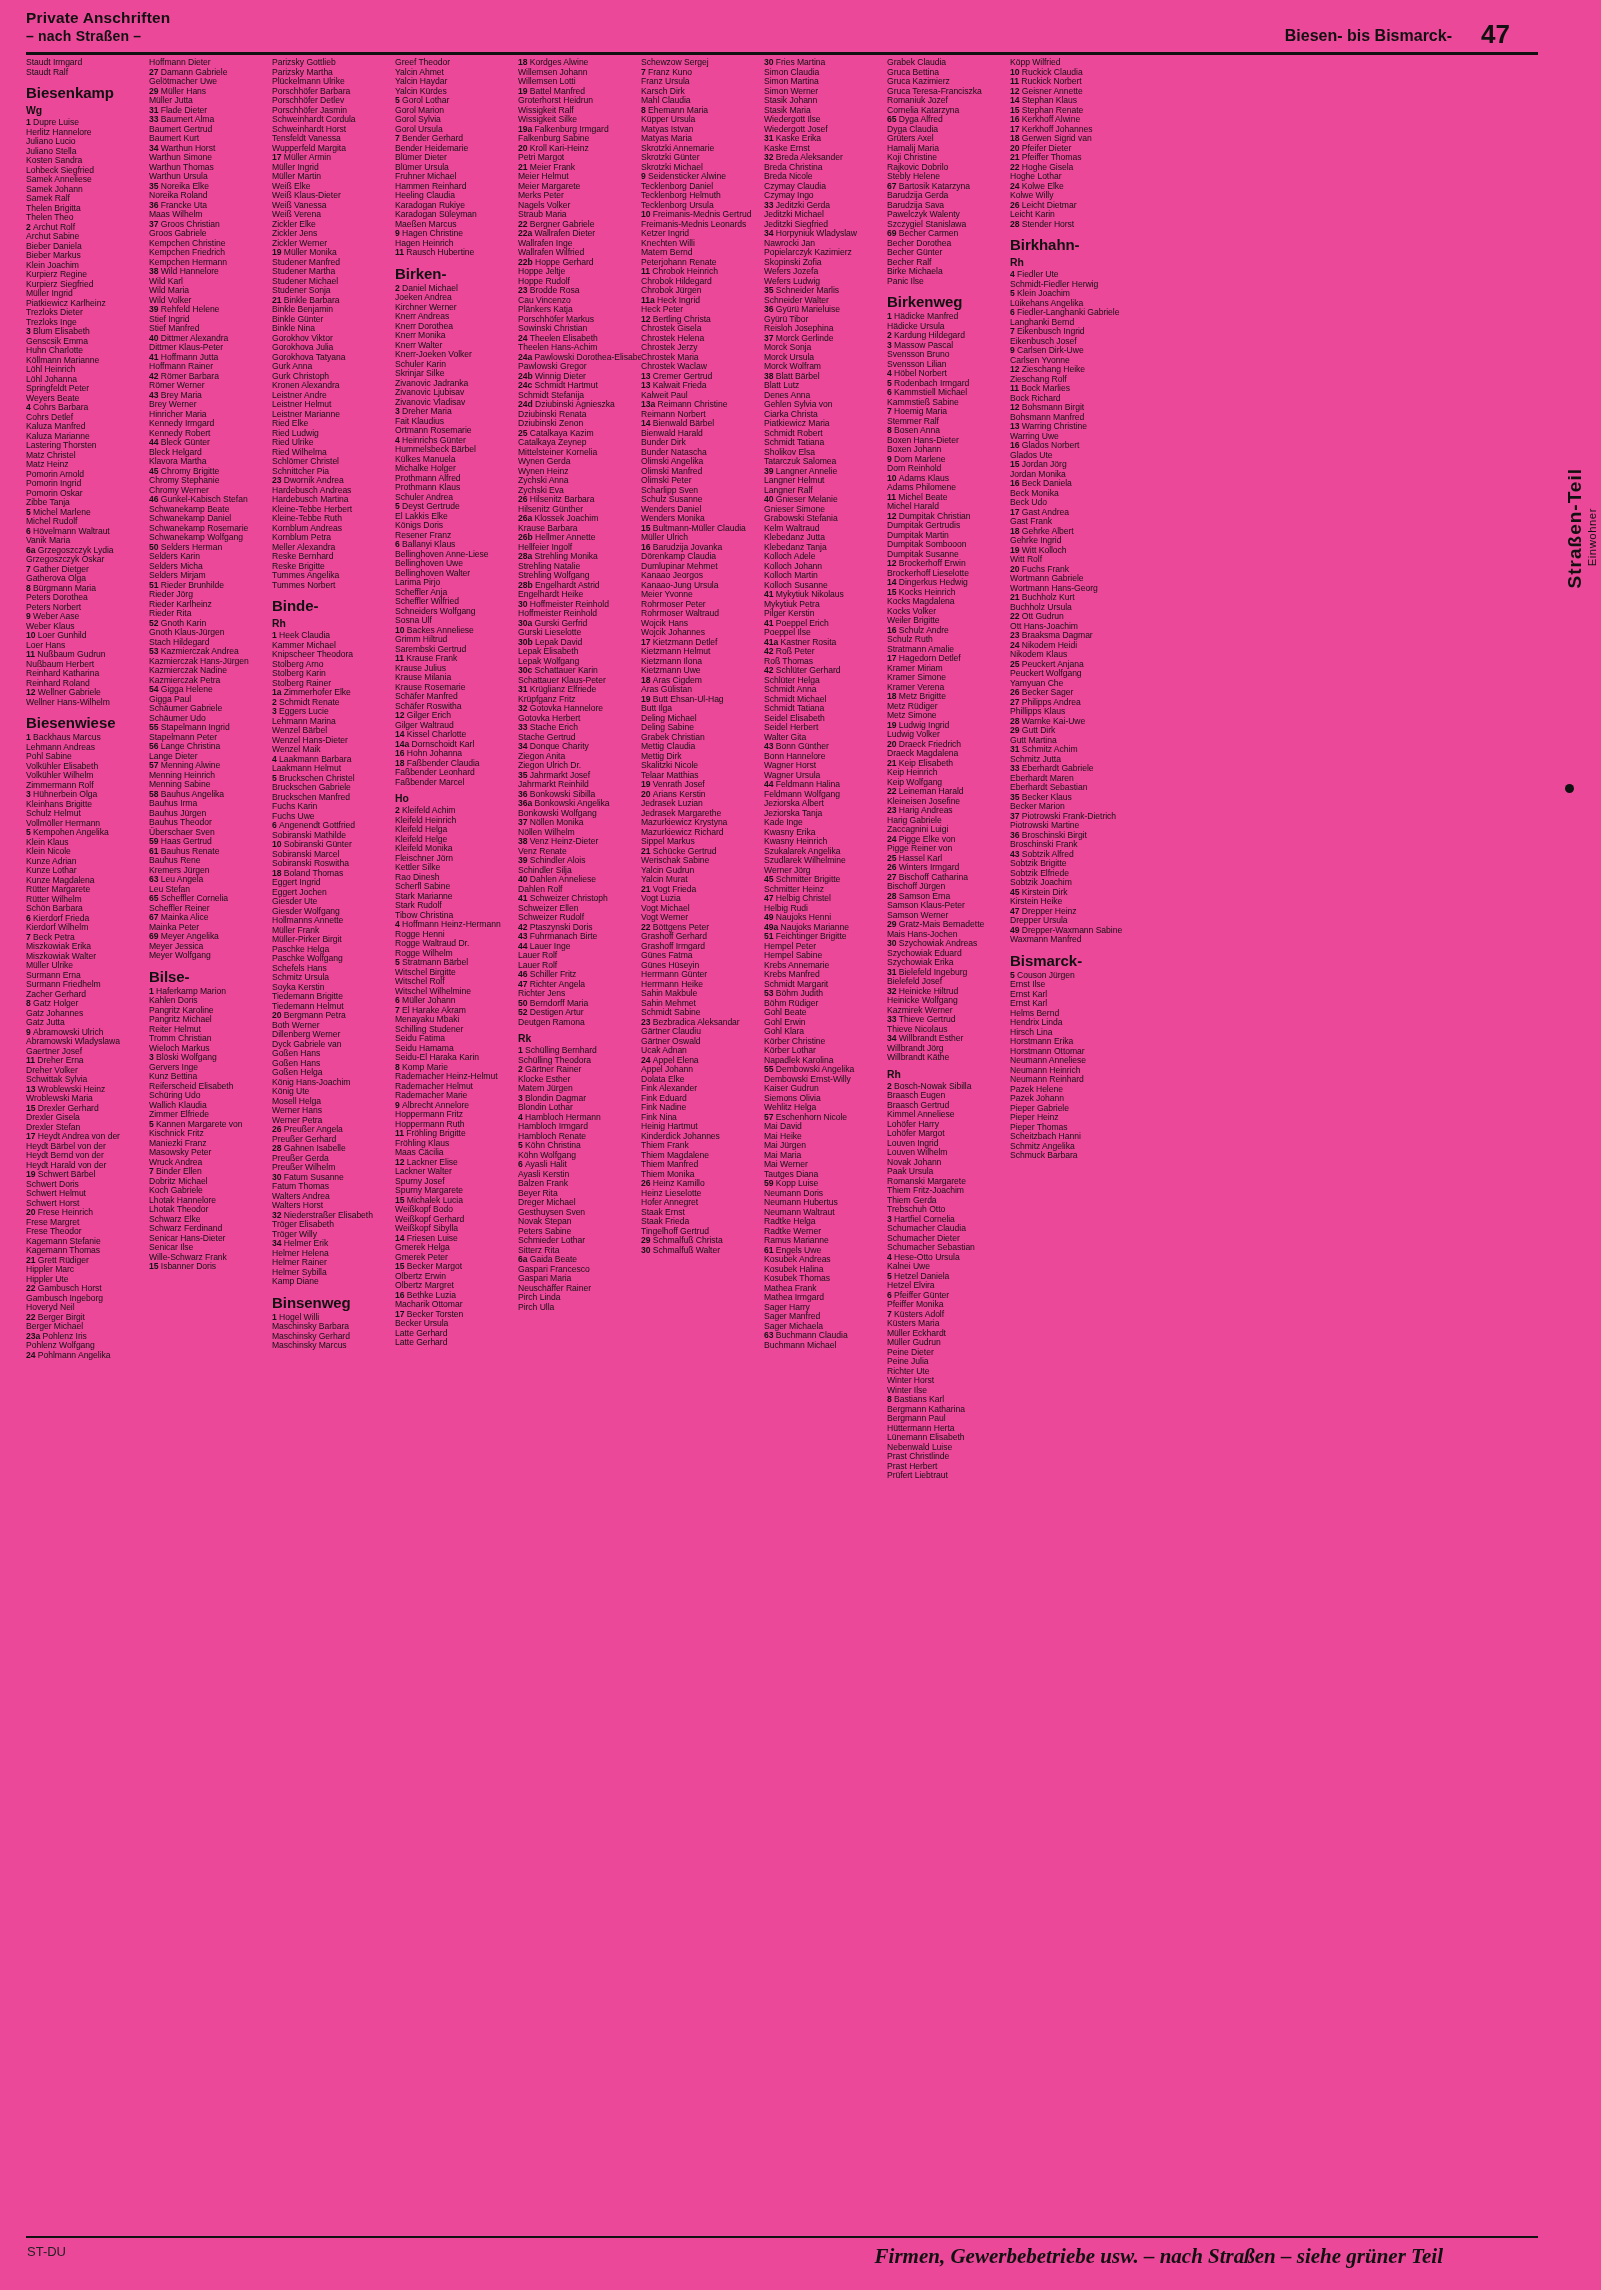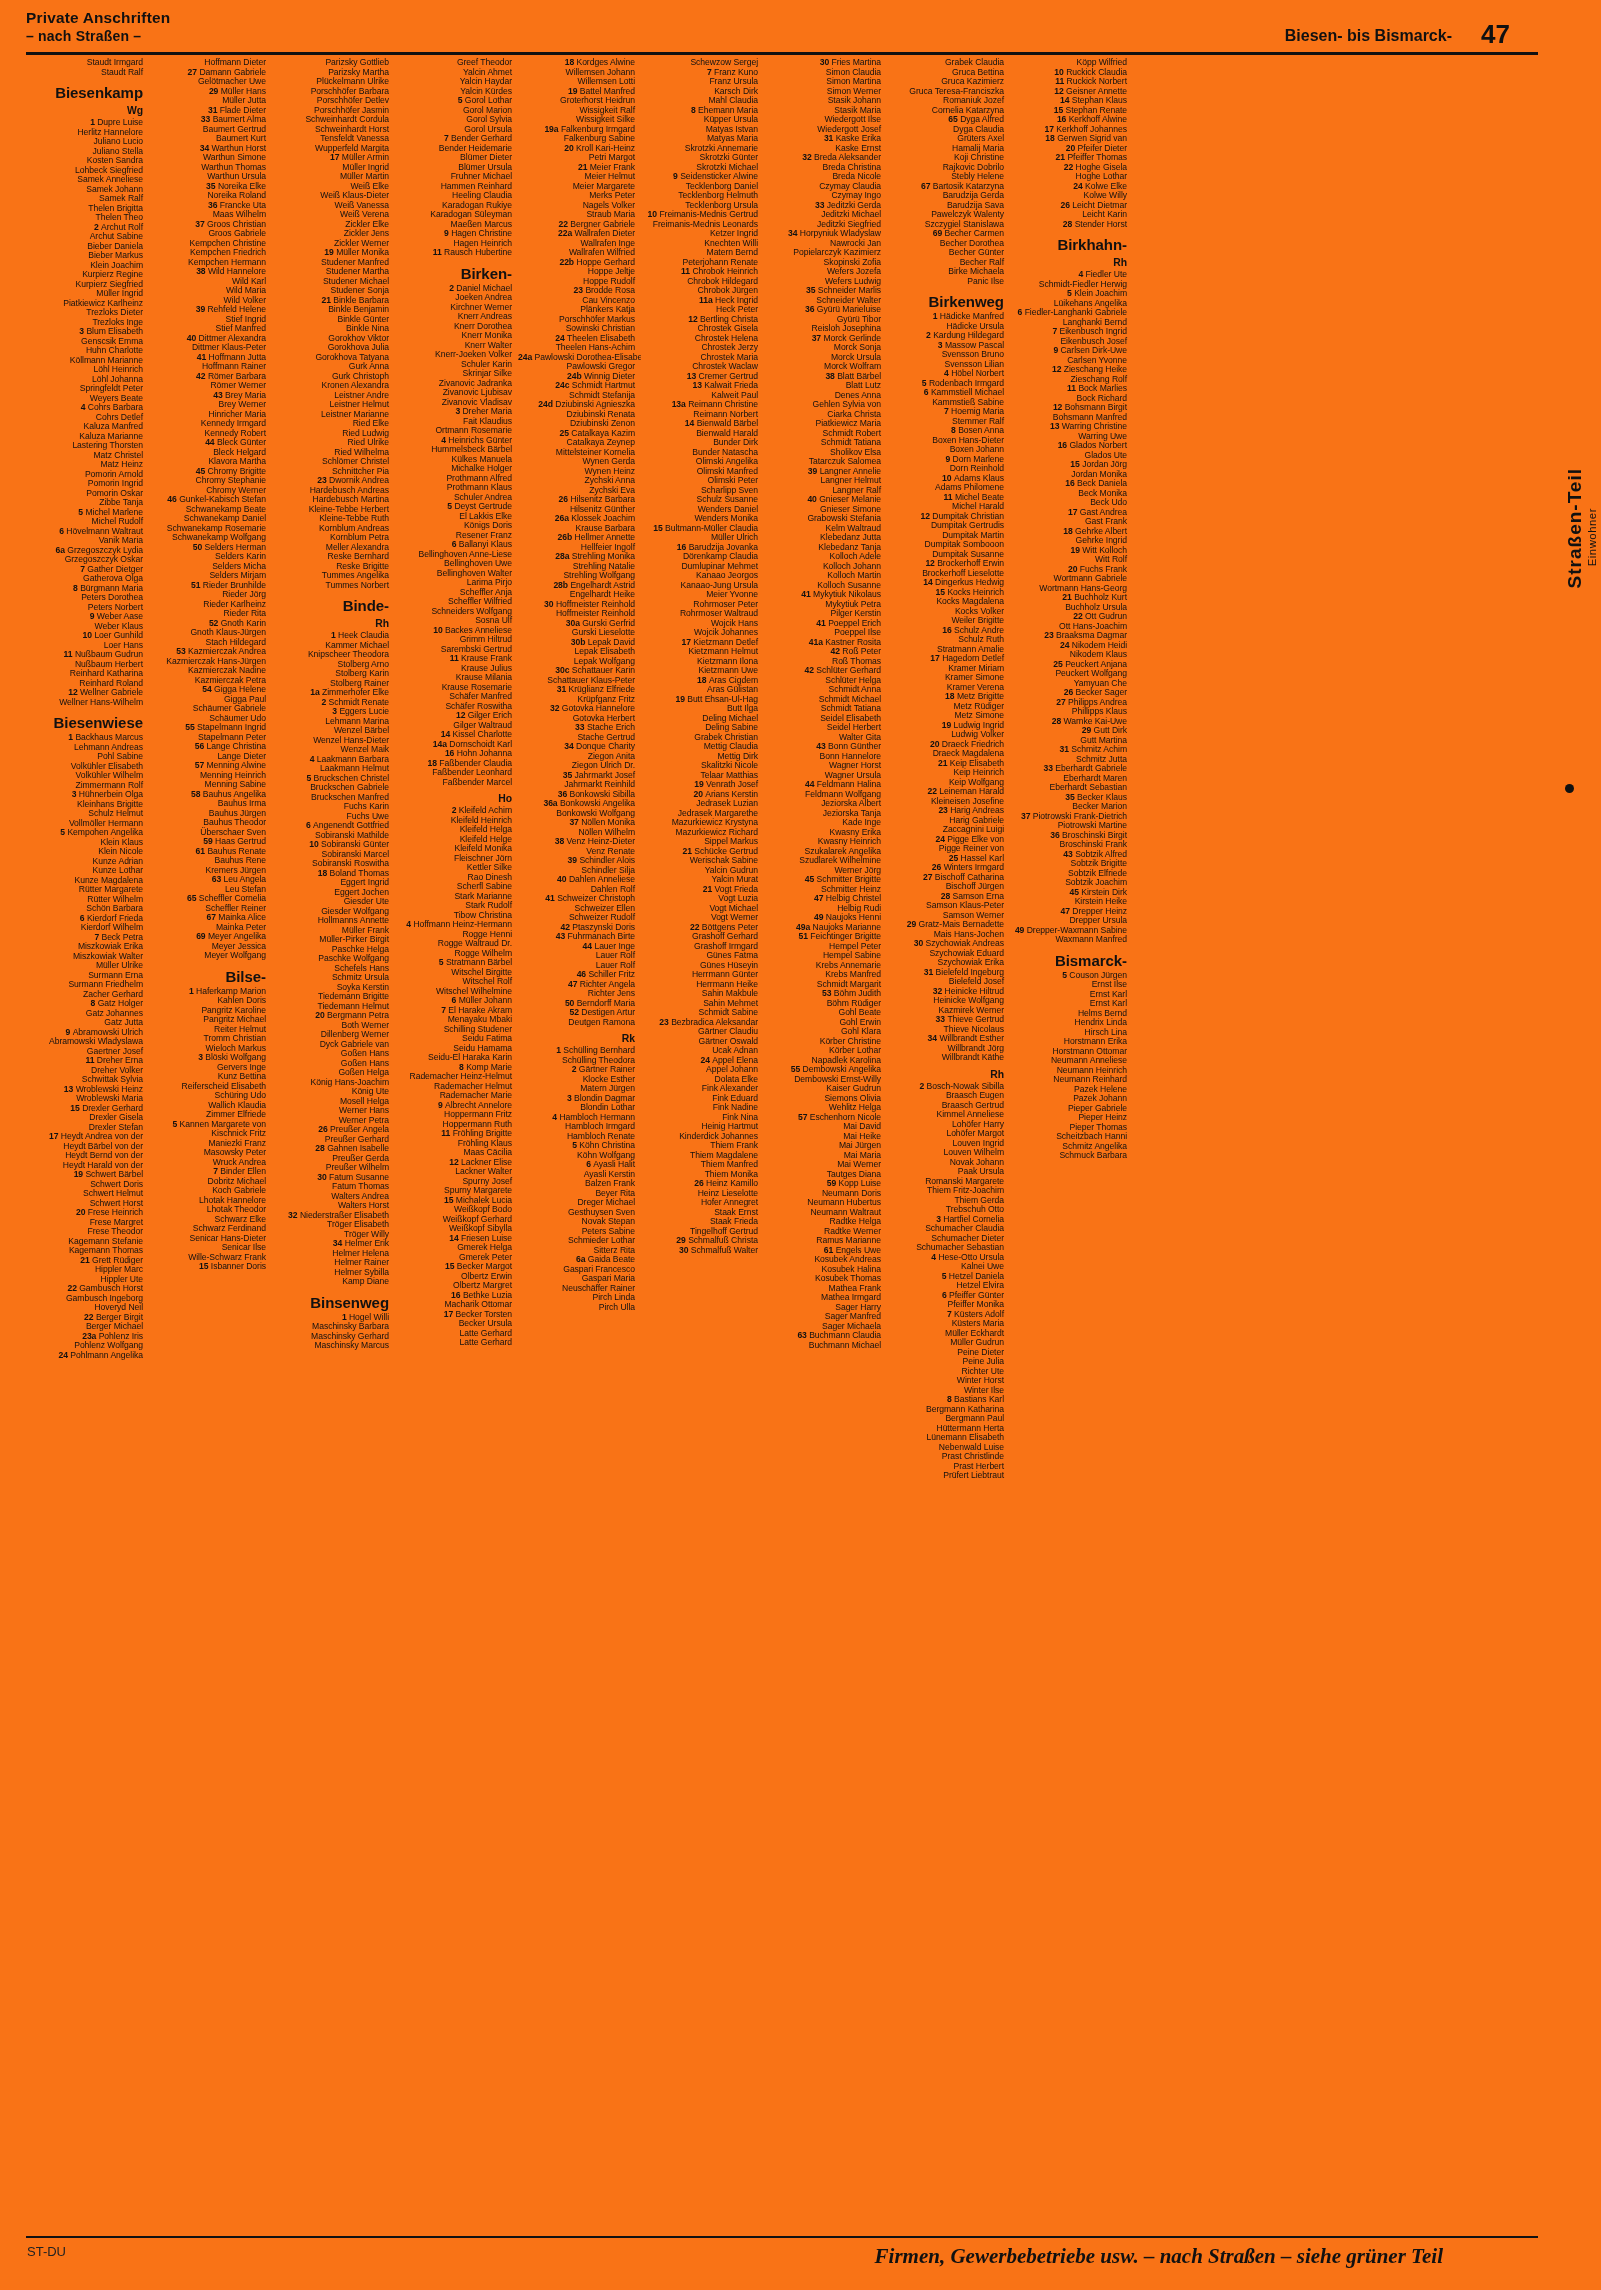--- a/index.html
+++ b/index.html
@@ -7,21 +7,21 @@
     width:1602px;height:2290px;
     font-family:"Liberation Sans", sans-serif;
     color:#111;
     position:relative;
     overflow:hidden;
   }
   .page{
     position:absolute;
     left:0;top:0;
     width:1602px;height:2290px;
-    background:#f97316;
+    background:#ec4899;
   }
   
   .hdr{
     position:absolute;left:26px;top:8px;width:1512px;height:46px;
   }
   .hdr .left{
     position:absolute;left:0;top:0;
     font-weight:bold;font-size:15.4px;line-height:19px;
     letter-spacing:0.2px;
   }
@@ -73,21 +73,20 @@
   .stdu{
     position:absolute;left:27px;top:2244px;
     font-size:13px;color:#222;
   }
   
   .cols{
     position:absolute;left:26px;top:58px;
     width:1512px;height:2169px;
     display:flex;
     gap:0px;
-    text-align:right;
   }
   .col{
     width:117px;
     padding-right:6px;
     font-size:8.6px;
     line-height:9.5px;
     letter-spacing:-0.05px;
     overflow:hidden;
   }
   .entry{white-space:nowrap;}

